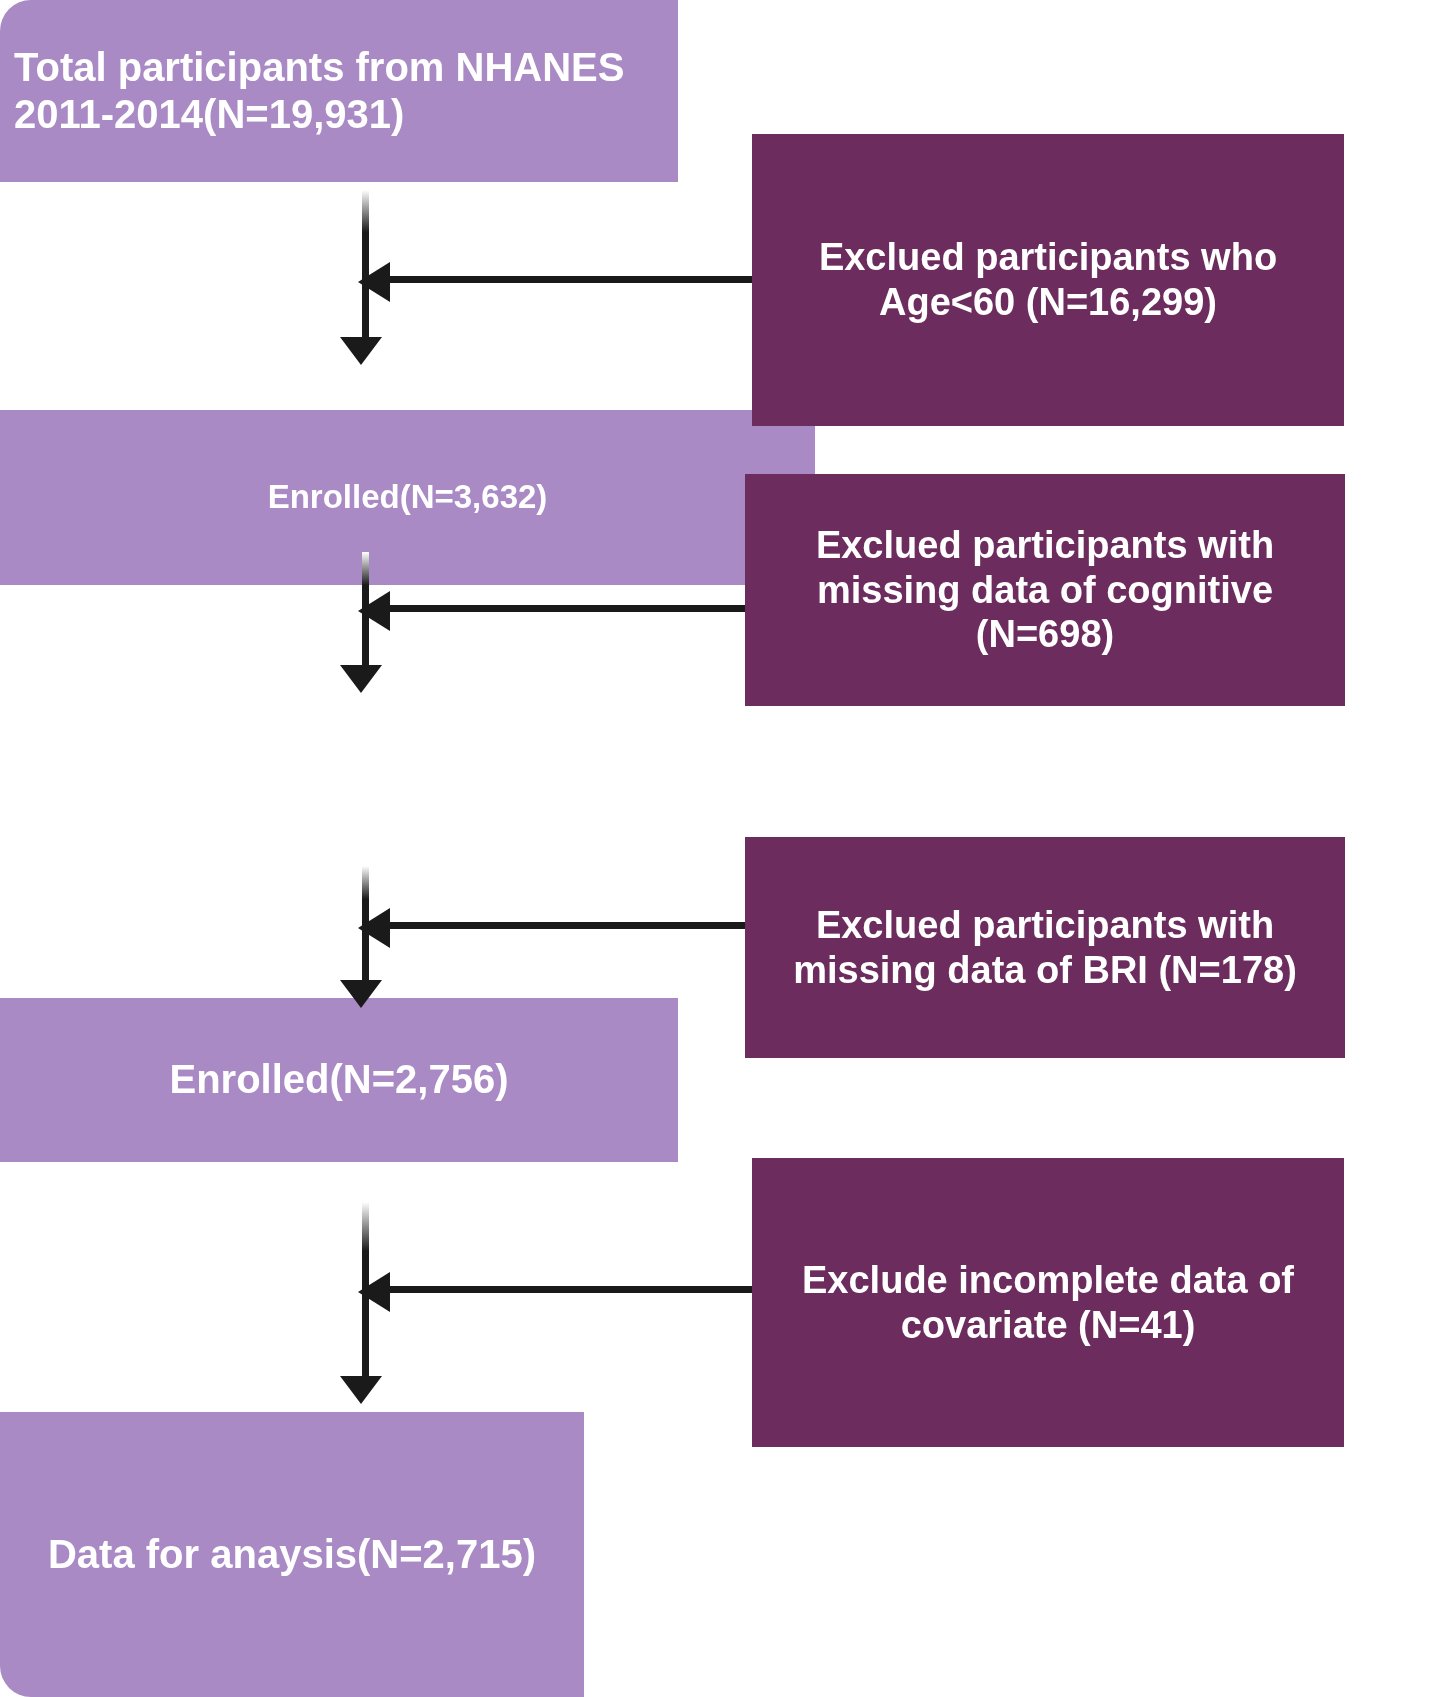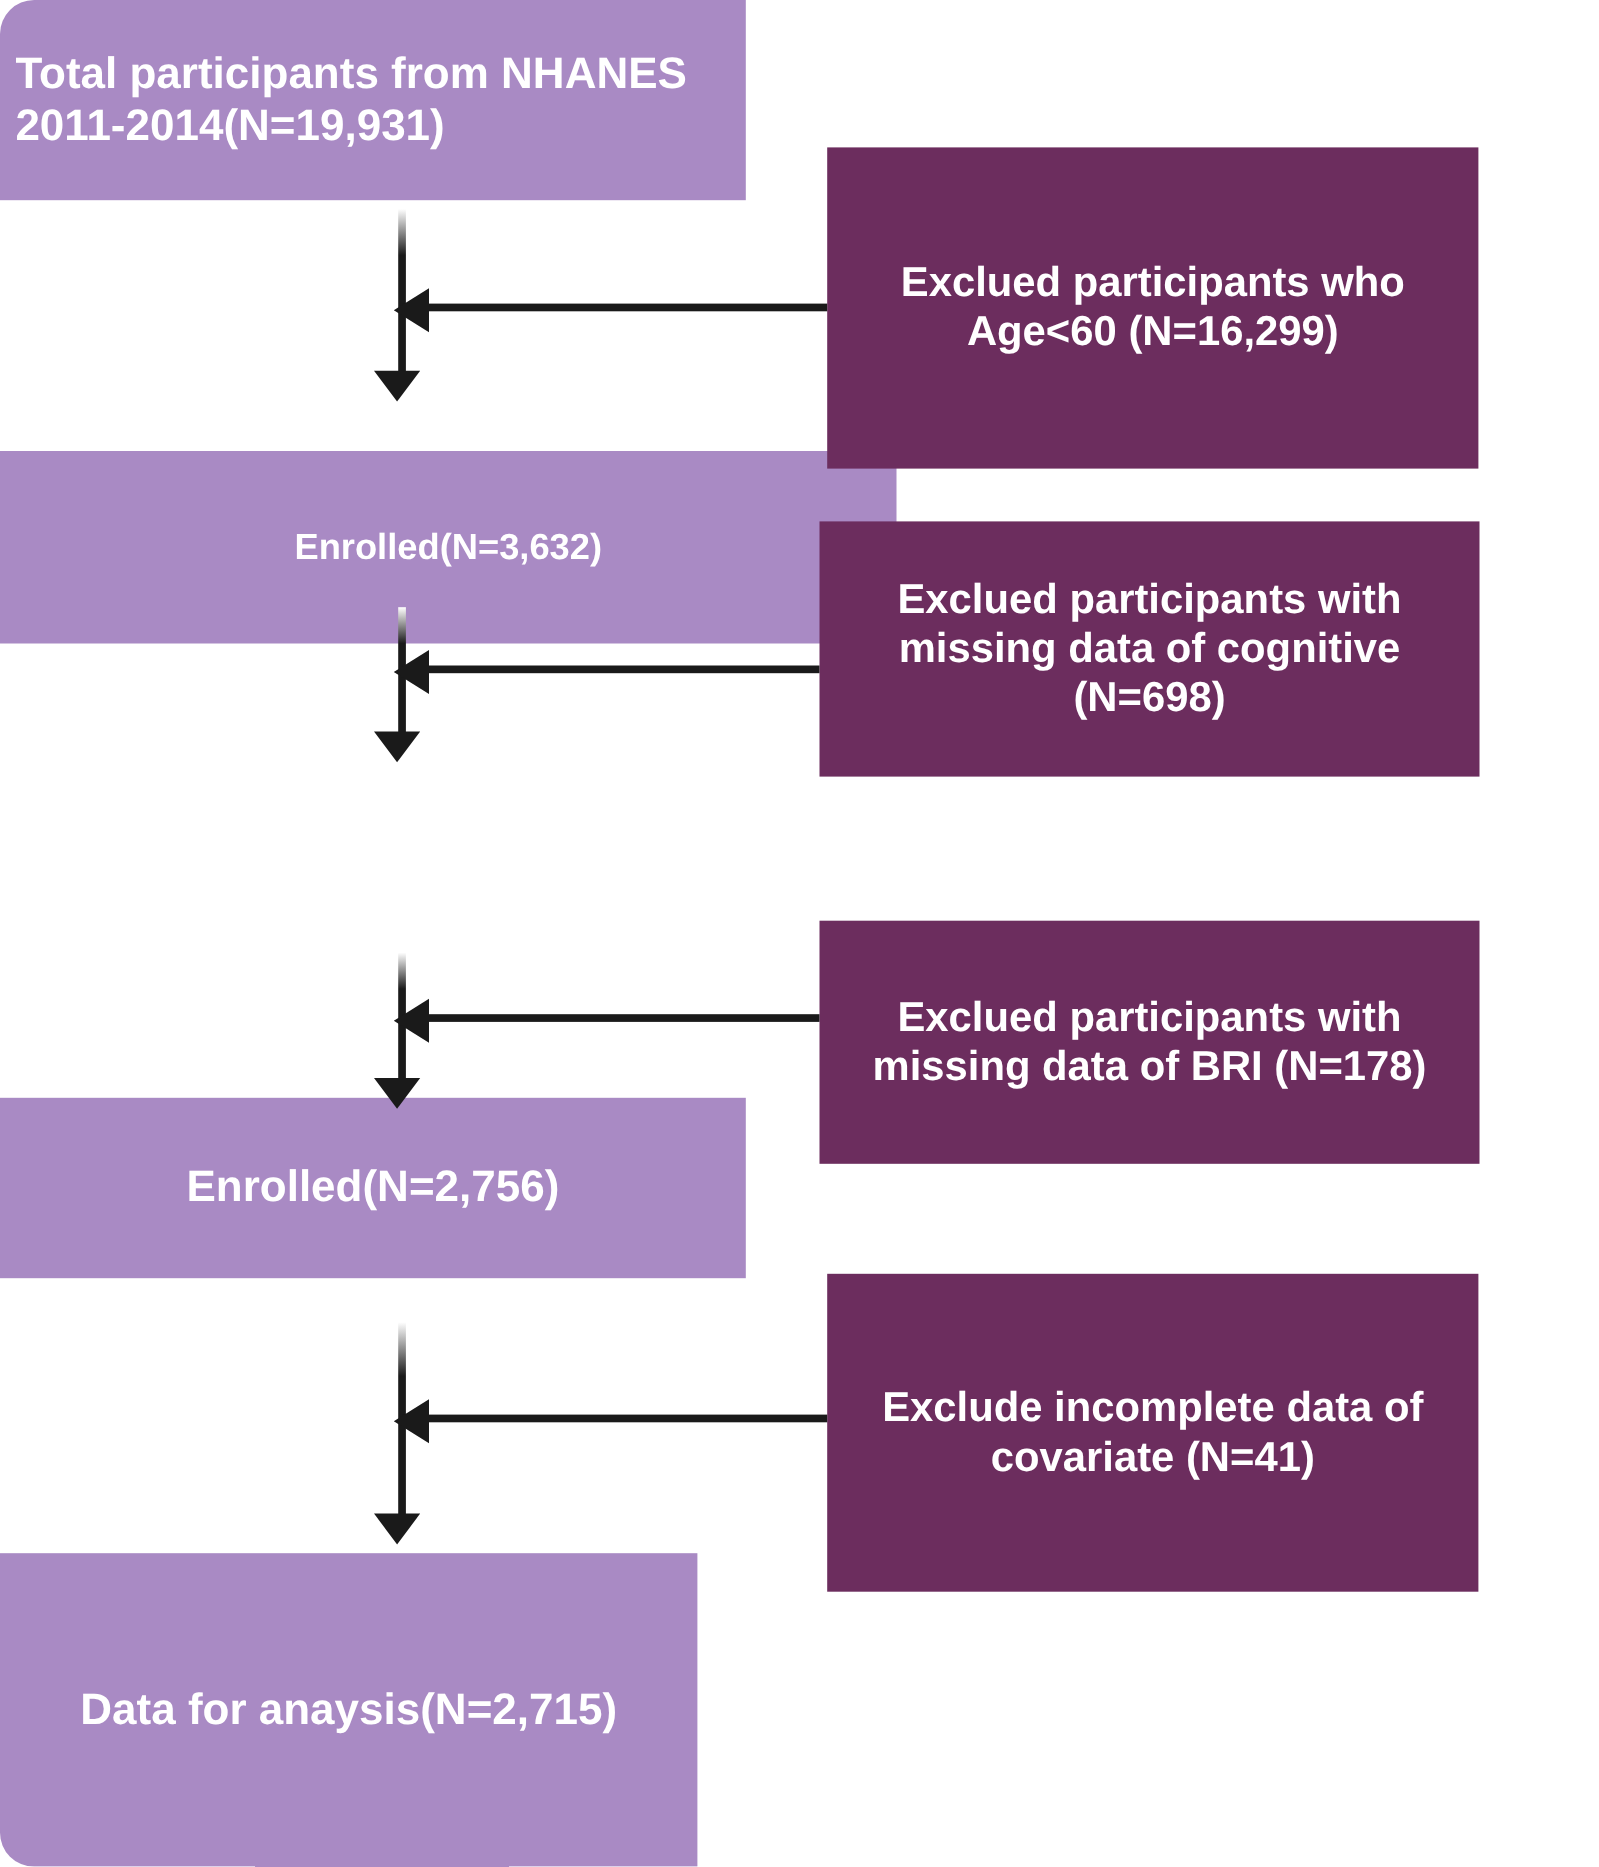--- a/index.html
+++ b/index.html
@@ -36,21 +36,21 @@
     left: 0;
   }
   .box-excl {
     background: #6c2d5e;
   }
   
   #node-total      { top: 0px;    left: 0px;  width: 678px; height: 182px; font-size: 40px; justify-content: flex-start; padding-left: 14px; text-align: left;}
   #node-enrolled-1 { top: 370px;  left: 0px;  width: 815px; height: 175px; font-size: 33px; margin-top: 40px; }
   #node-enrolled-2 { top: 683px;  left: 0px;  width: 678px; height: 175px; font-size: 40px; }
   #node-enrolled-3 { top: 998px;  left: 0px;  width: 678px; height: 164px; font-size: 40px; }
-  #node-analysis   { top: 1412px; left: 0px;  width: 634px; height: 285px; font-size: 40px; }
+  #node-analysis   { top: 1412px; left: 0px;  width: 584px; height: 285px; font-size: 40px; }
 
   #node-excl-1 { top: 134px;  left: 752px; width: 592px; height: 292px; font-size: 38px; }
   #node-excl-2 { top: 474px;  left: 745px; width: 600px; height: 232px; font-size: 38px; }
   #node-excl-3 { top: 837px;  left: 745px; width: 600px; height: 221px; font-size: 38px; }
   #node-excl-4 { top: 1158px; left: 752px; width: 592px; height: 289px; font-size: 38px; }
 
   
   .stem {
     position: absolute;
     left: 362px;

